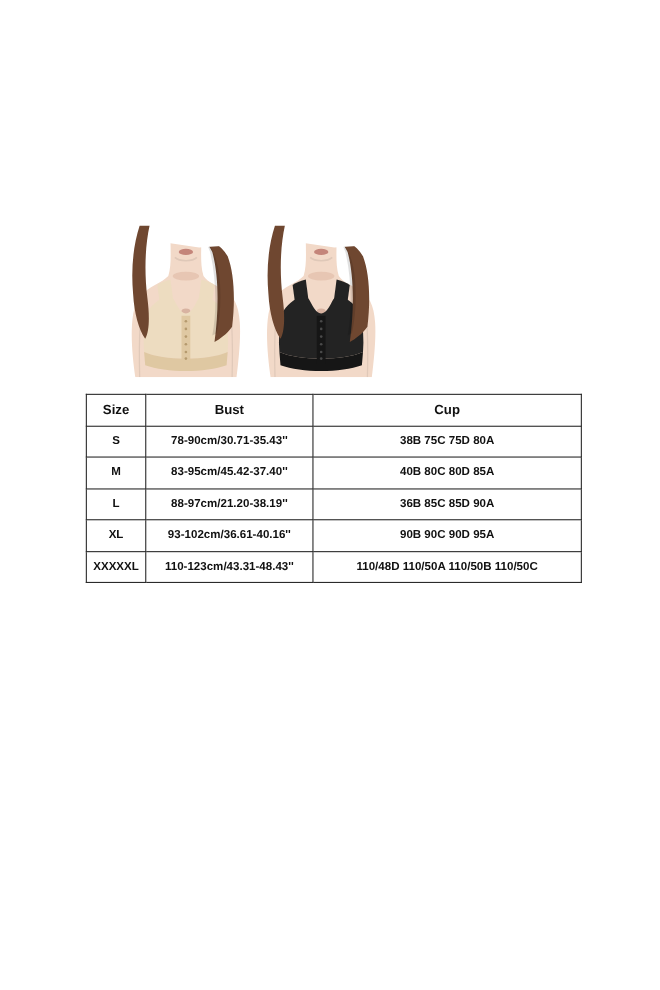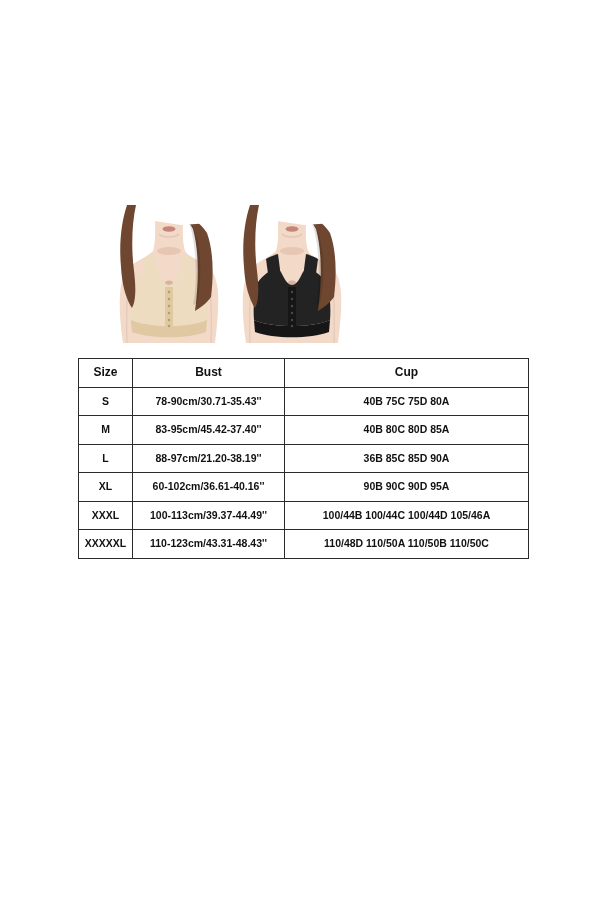--- a/index.html
+++ b/index.html
@@ -120,41 +120,36 @@
       <tr>
         <th>Size</th>
         <th>Bust</th>
         <th>Cup</th>
       </tr>
     </thead>
     <tbody>
       <tr>
         <td>S</td>
         <td>78-90cm/30.71-35.43''</td>
-        <td>40B 75C 75D 80A</td>
+        <td>38B 75C 75D 80A</td>
       </tr>
       <tr>
         <td>M</td>
         <td>83-95cm/45.42-37.40''</td>
         <td>40B 80C 80D 85A</td>
       </tr>
       <tr>
         <td>L</td>
         <td>88-97cm/21.20-38.19''</td>
         <td>36B 85C 85D 90A</td>
       </tr>
       <tr>
         <td>XL</td>
-        <td>60-102cm/36.61-40.16''</td>
+        <td>93-102cm/36.61-40.16''</td>
         <td>90B 90C 90D 95A</td>
-      </tr>
-      <tr>
-        <td>XXXL</td>
-        <td>100-113cm/39.37-44.49''</td>
-        <td>100/44B 100/44C 100/44D 105/46A</td>
       </tr>
       <tr>
         <td>XXXXXL</td>
         <td>110-123cm/43.31-48.43''</td>
         <td>110/48D 110/50A 110/50B 110/50C</td>
       </tr>
     </tbody>
   </table>
 
 </div>

